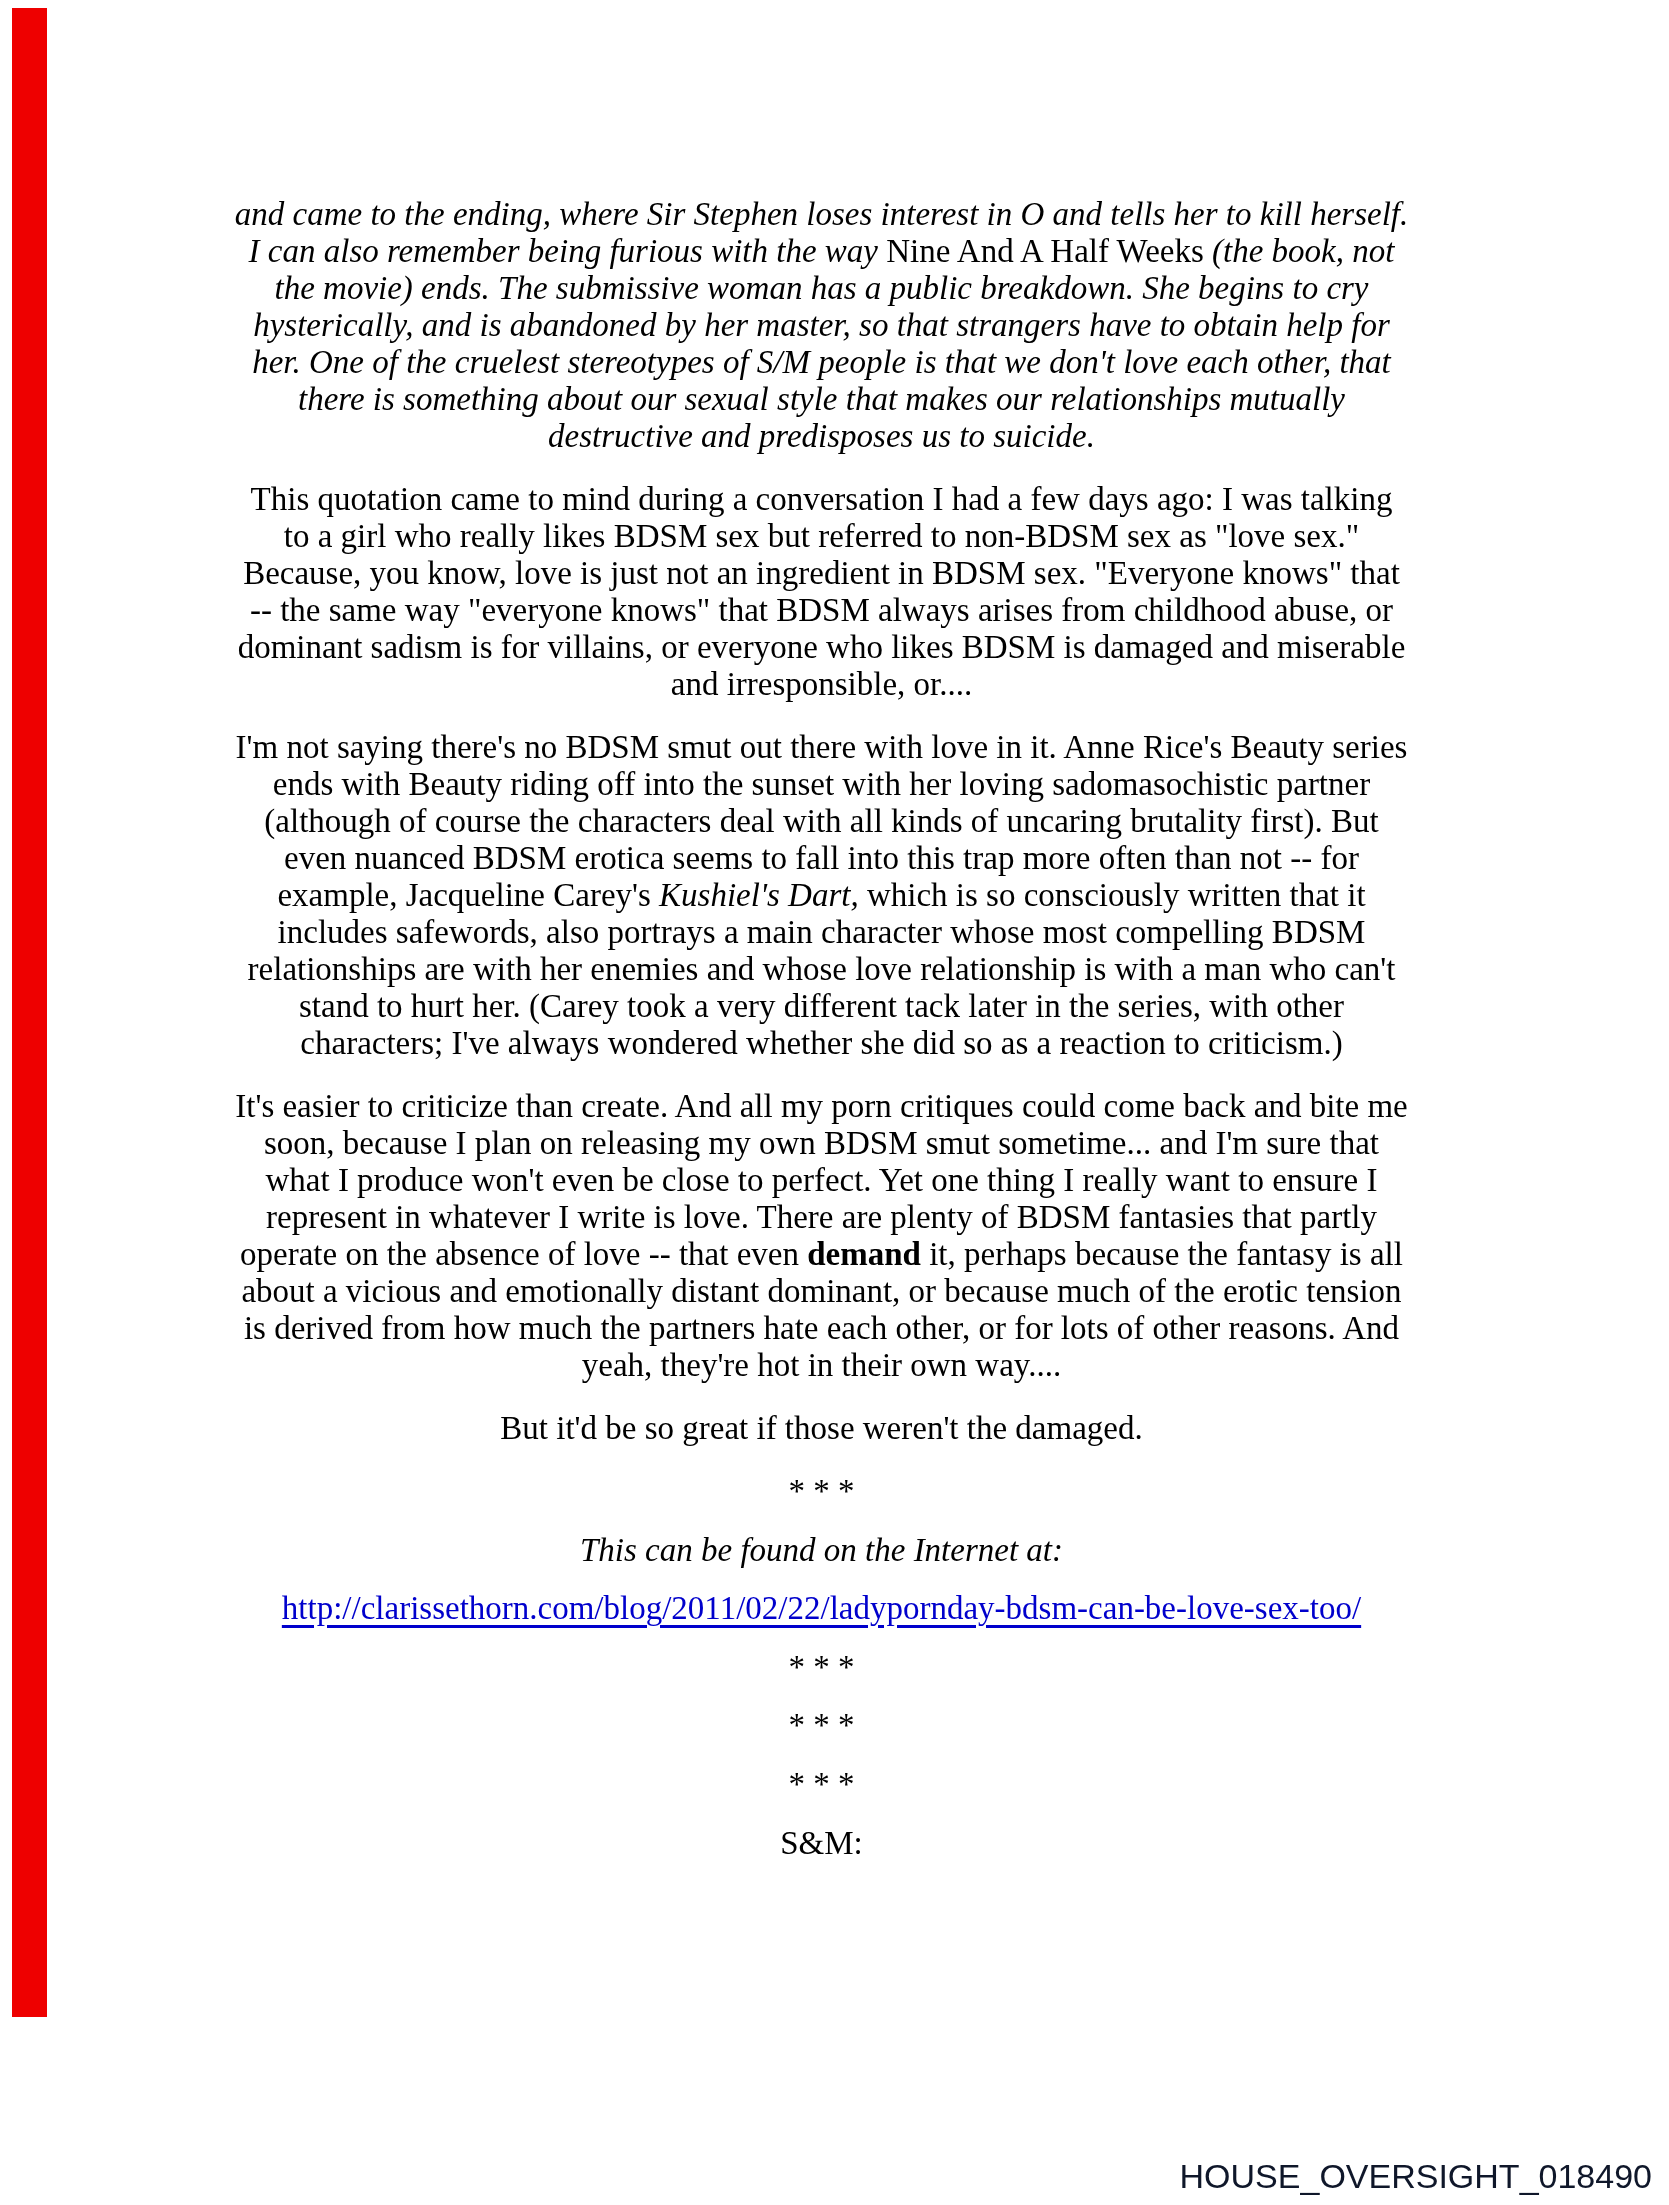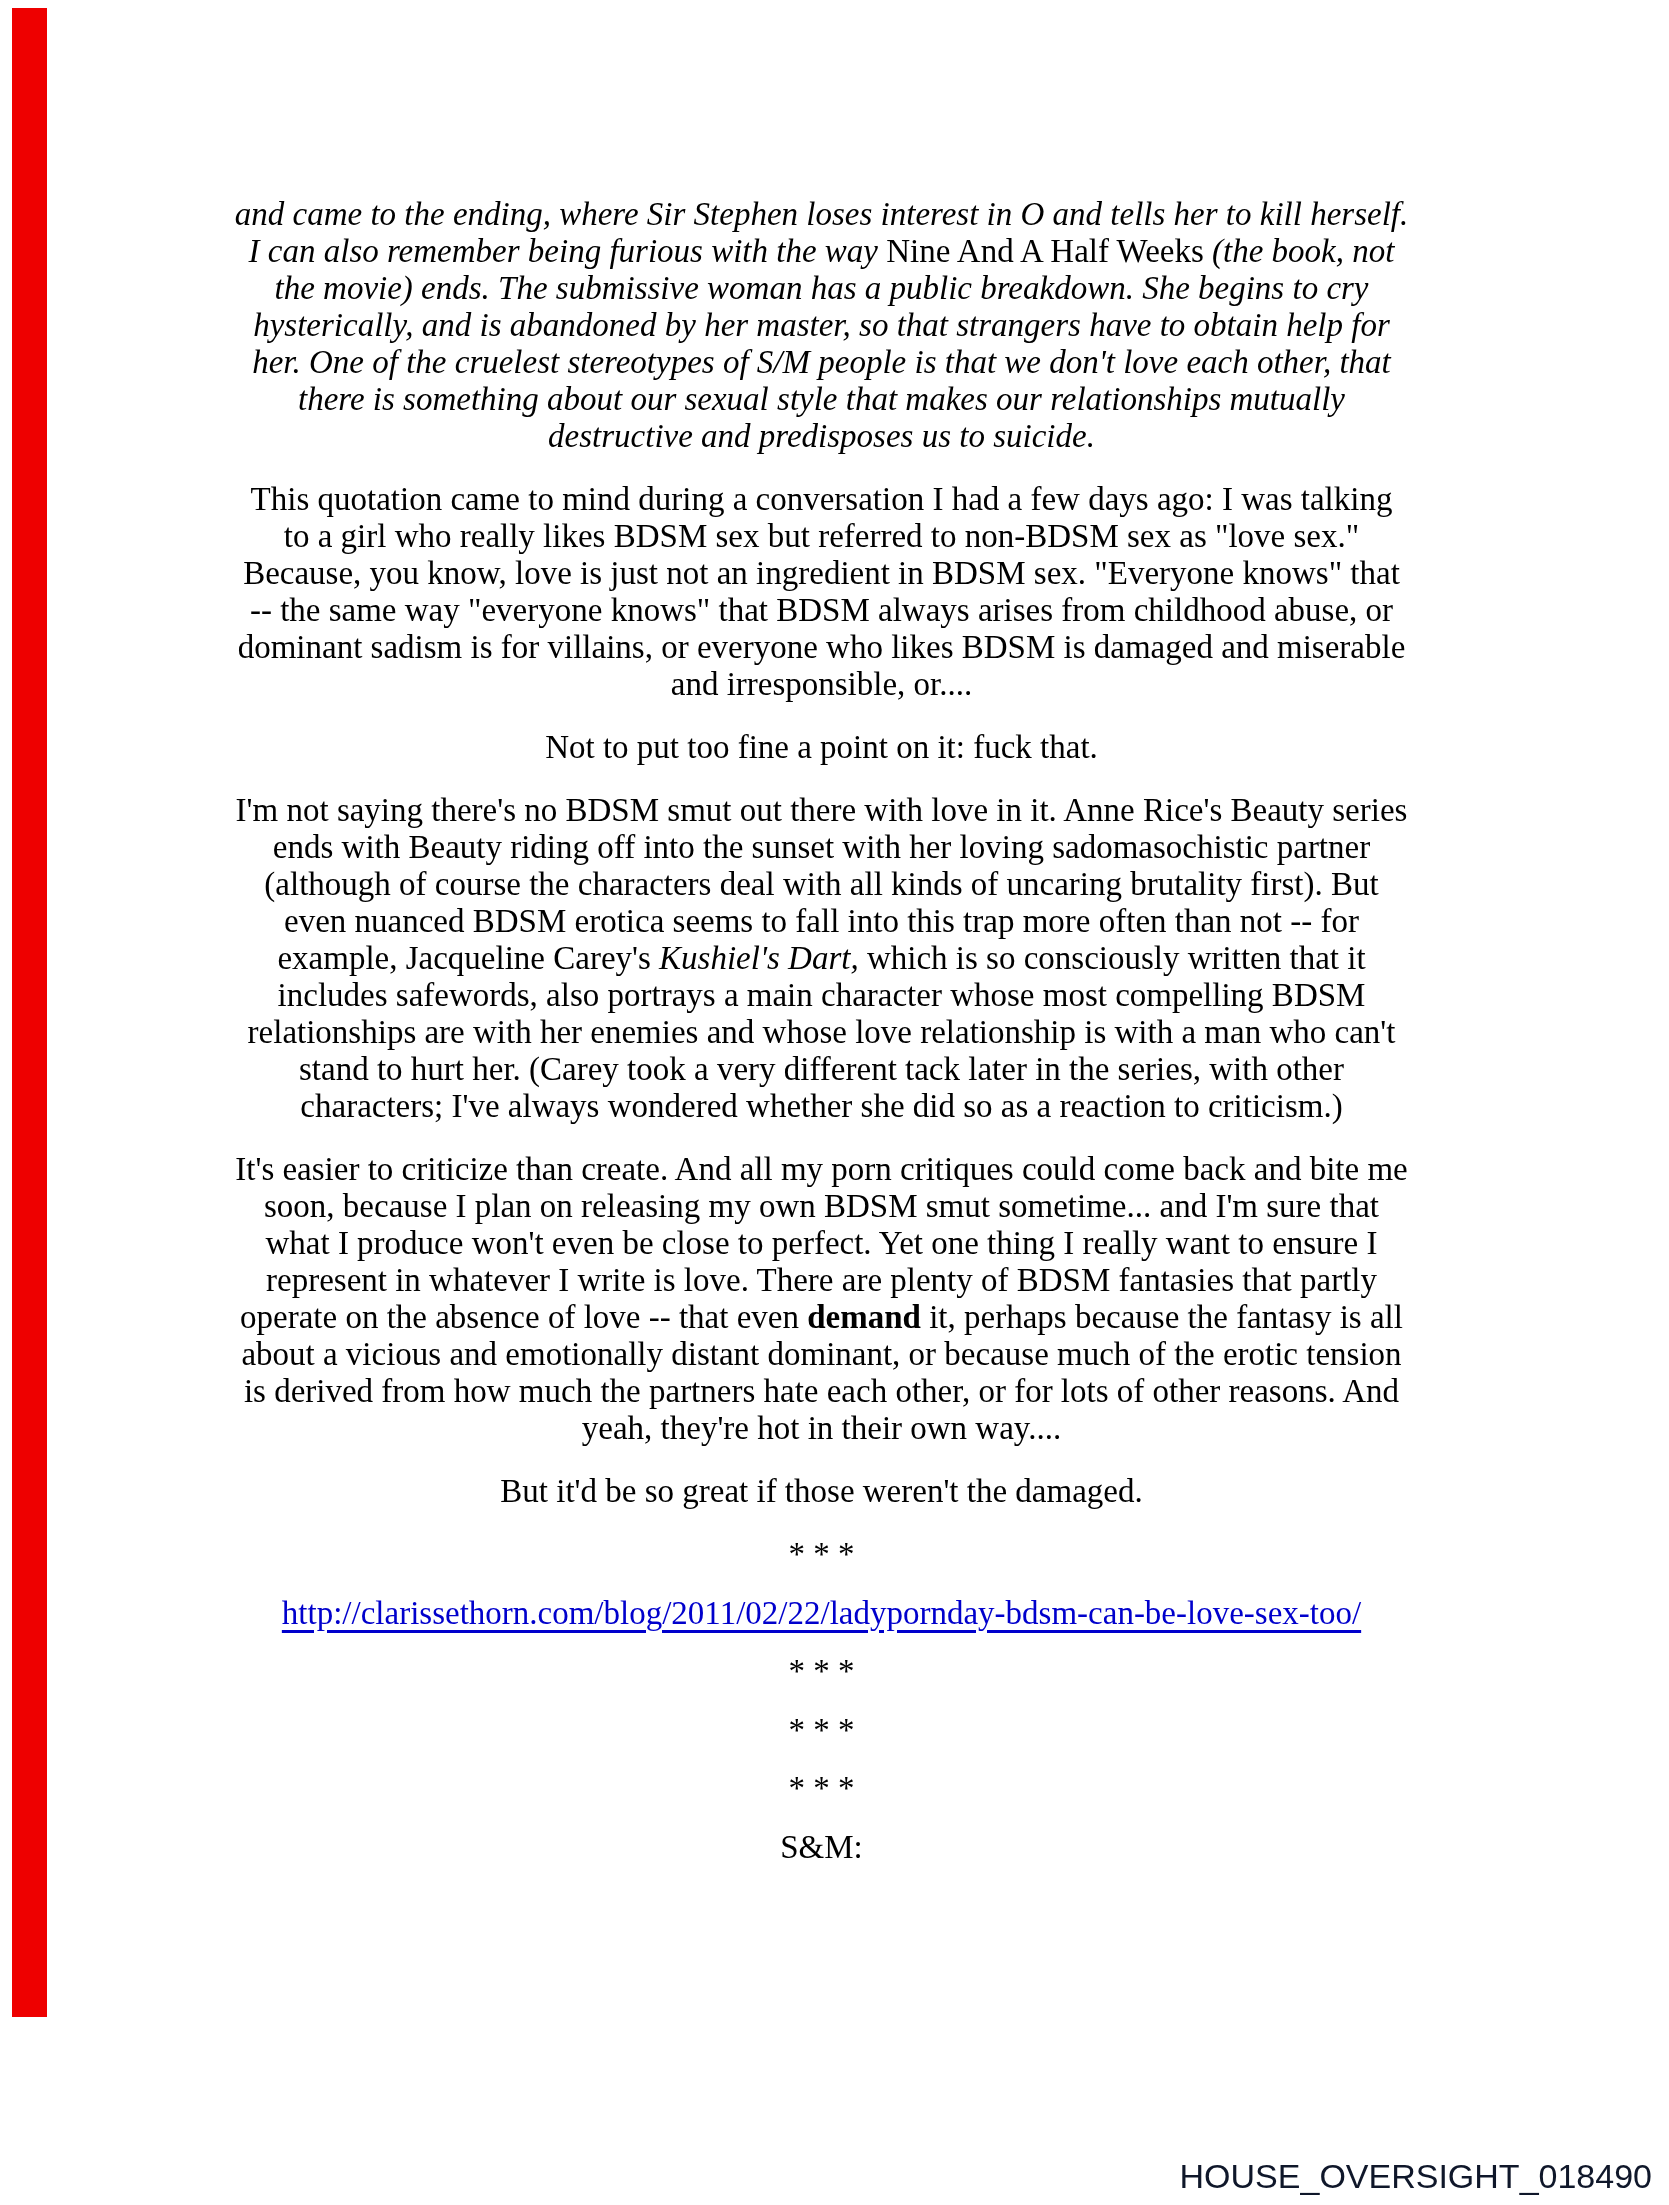--- a/index.html
+++ b/index.html
@@ -50,25 +50,25 @@
   }
 </style>
 </head>
 <body>
 
 <div class="page">
   <div class="red-bar" id="red-bar" style="background: rgb(238, 0, 0);"></div>
   <main class="doc" id="doc">
       <p class="body-p italic"><span>and came to the ending, where Sir Stephen loses interest in O and tells her to kill herself. I can also remember being furious with the way </span><span class="run-roman">Nine And A Half Weeks</span><span> (the book, not the movie) ends. The submissive woman has a public breakdown. She begins to cry hysterically, and is abandoned by her master, so that strangers have to obtain help for her. One of the cruelest stereotypes of S/M people is that we don't love each other, that there is something about our sexual style that makes our relationships mutually destructive and predisposes us to suicide.</span></p>
       <p class="body-p"><span>This quotation came to mind during a conversation I had a few days ago: I was talking to a girl who really likes BDSM sex but referred to non-BDSM sex as "love sex." Because, you know, love is just not an ingredient in BDSM sex. "Everyone knows" that -- the same way "everyone knows" that BDSM always arises from childhood abuse, or dominant sadism is for villains, or everyone who likes BDSM is damaged and miserable and irresponsible, or....</span></p>
-      <p class="body-p"><span>Not to put too fine a point on it: fuck that.</span></p>
       <p class="body-p"><span>I'm not saying there's no BDSM smut out there with love in it. Anne Rice's Beauty series ends with Beauty riding off into the sunset with her loving sadomasochistic partner (although of course the characters deal with all kinds of uncaring brutality first). But even nuanced BDSM erotica seems to fall into this trap more often than not -- for example, Jacqueline Carey's </span><span class="run-italic">Kushiel's Dart,</span><span> which is so consciously written that it includes safewords, also portrays a main character whose most compelling BDSM relationships are with her enemies and whose love relationship is with a man who can't stand to hurt her. (Carey took a very different tack later in the series, with other characters; I've always wondered whether she did so as a reaction to criticism.)</span></p>
       <p class="body-p"><span>It's easier to criticize than create. And all my porn critiques could come back and bite me soon, because I plan on releasing my own BDSM smut sometime... and I'm sure that what I produce won't even be close to perfect. Yet one thing I really want to ensure I represent in whatever I write is love. There are plenty of BDSM fantasies that partly operate on the absence of love -- that even </span><span class="run-bold">demand</span><span> it, perhaps because the fantasy is all about a vicious and emotionally distant dominant, or because much of the erotic tension is derived from how much the partners hate each other, or for lots of other reasons. And yeah, they're hot in their own way....</span></p>
       <p class="body-p"><span>But it'd be so great if those weren't the damaged.</span></p>
       <p class="center-block"><span>* * *</span></p>
+      <p class="center-block italic"><span>This can be found on the Internet at:</span></p>
       <div class="center-block"><a href="#" class="doc-link" style="color: rgb(0, 0, 204);">http://clarissethorn.com/blog/2011/02/22/ladypornday-bdsm-can-be-love-sex-too/</a></div>
       <p class="center-block"><span>* * *</span></p>
       <p class="center-block"><span>* * *</span></p>
       <p class="center-block"><span>* * *</span></p>
       <p class="center-block"><span>S&amp;M:</span></p>
     </main>
   <div class="footer">HOUSE_OVERSIGHT_018490</div>
 </div>
 
 

